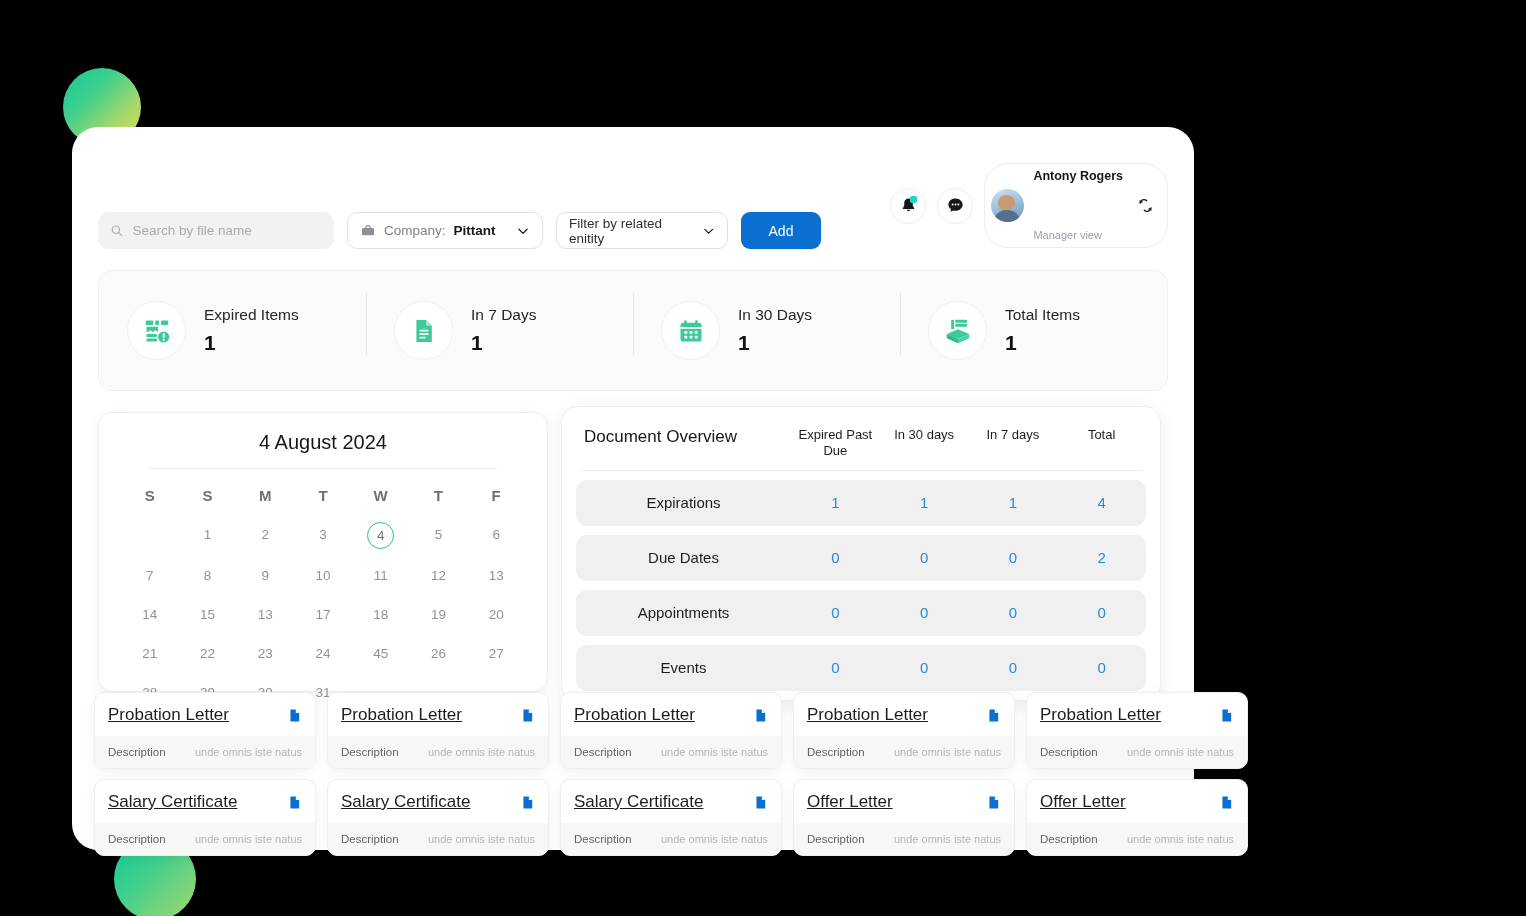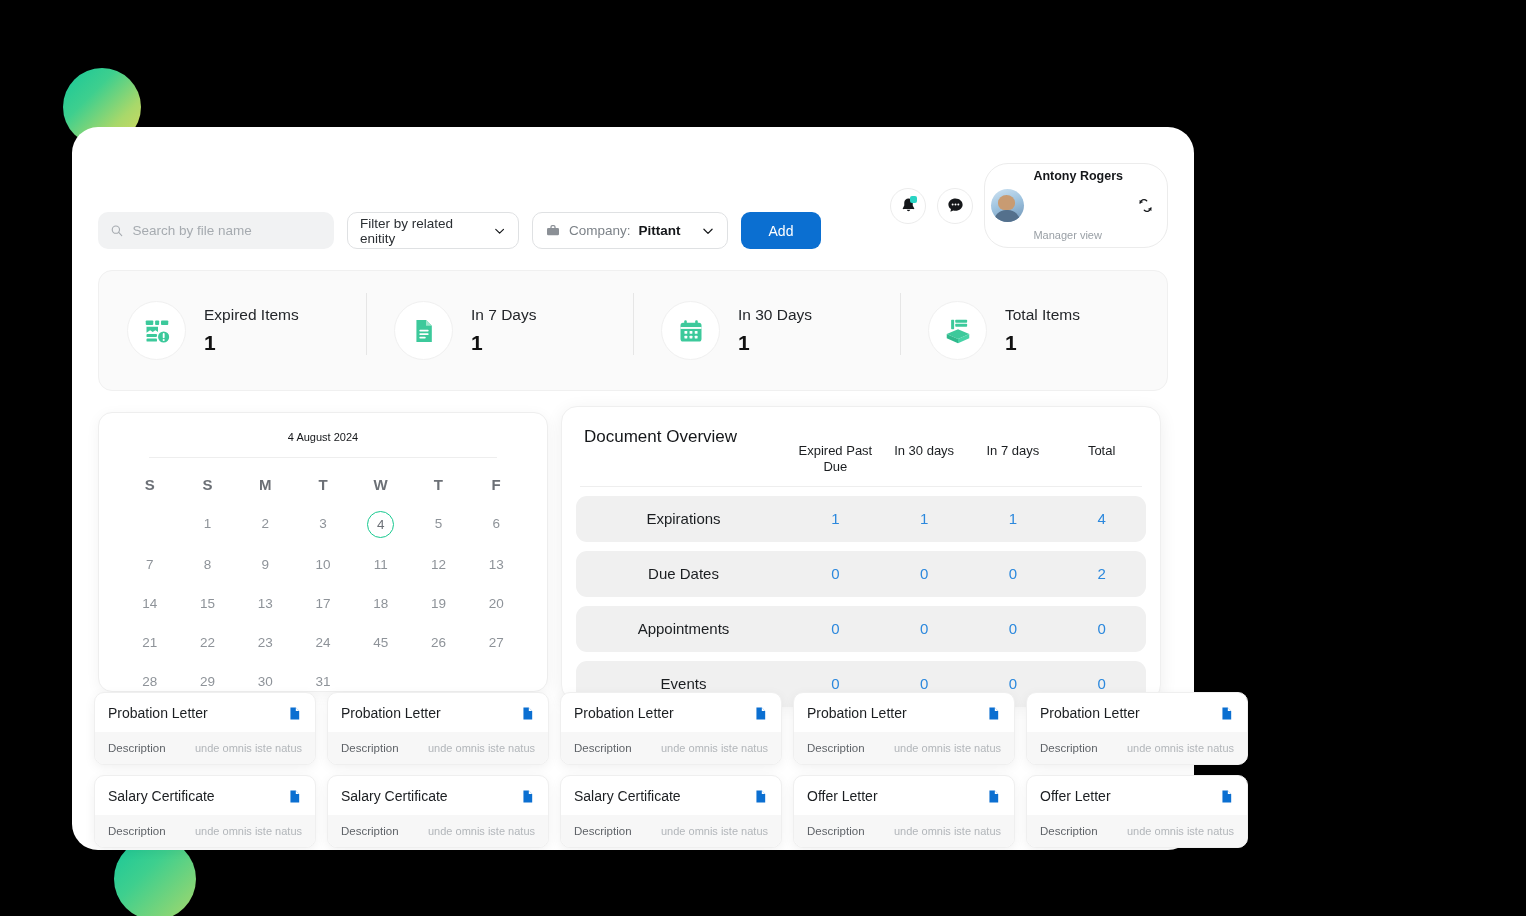--- a/index.html
+++ b/index.html
@@ -137,21 +137,21 @@
   .stat-value { font-size: 21px; font-weight: 700; color: #111; }
 
   
   #calendar {
     position: absolute; left: 26px; top: 285px;
     width: 450px; height: 280px;
     background: #fff; border: 1px solid #eeeeee;
     border-radius: 14px; box-shadow: 0 3px 14px rgba(0,0,0,0.05);
     padding: 18px 22px;
   }
-  #cal-title { text-align: center; font-size: 11px; color: #15171a; }
+  #cal-title { text-align: center; font-size: 20px; color: #15171a; }
   #cal-rule { margin: 14px 28px 0; height: 1px; background: #eeeeee; }
   #cal-grid {
     margin-top: 10px;
     display: grid; grid-template-columns: repeat(7, 1fr);
     row-gap: 6px; text-align: center;
   }
   .dow { font-size: 15px; font-weight: 700; color: #6c7076; padding: 8px 0; }
   .day { font-size: 13.5px; color: #8e9399; padding: 9px 0; cursor: pointer; }
   .day.empty { cursor: default; }
   .day.today {
@@ -171,21 +171,20 @@
     background: #fff; border: 1px solid #efefef;
     border-radius: 16px; box-shadow: 0 4px 18px rgba(0,0,0,0.07);
     padding: 16px 14px 14px 14px;
     z-index: 3;
   }
   #ov-head { display: flex; align-items: flex-start; padding: 4px 0 10px; }
   #ov-title { width: 215px; font-size: 17px; color: #15171a; padding-left: 8px; }
   .ov-col {
     flex: 1; text-align: center; font-size: 13px; color: #1b1e21;
     line-height: 1.25;
-    margin-top: 16px;
   }
   #ov-rule { height: 1px; background: #eeeeee; margin: 0 4px; }
   .ov-row {
     display: flex; align-items: center;
     height: 46px; margin-top: 9px;
     background: #f0f0f0; border-radius: 11px;
   }
   .ov-row-label {
     width: 215px; text-align: center; font-size: 15px; color: #1b1e21;
   }
@@ -201,21 +200,21 @@
   }
   .doc-card {
     background: #fff; border: 1px solid #efefef;
     border-radius: 10px; box-shadow: 0 3px 12px rgba(0,0,0,0.06);
     overflow: hidden; cursor: pointer;
   }
   .doc-top {
     display: flex; align-items: center; justify-content: space-between;
     padding: 12px 13px 11px;
   }
-  .doc-title { font-size: 14px; color: #1b1e21; }
+  .doc-title { font-size: 17px; color: #1b1e21; text-decoration: underline; }
   .doc-body {
     display: flex; align-items: center; justify-content: space-between;
     background: #f7f7f7; padding: 10px 13px;
   }
   .doc-desc-label { font-size: 11.5px; color: #5f6368; }
   .doc-desc-value { font-size: 11px; color: #b2b6ba; }
 </style>
 </head>
 <body>
 
@@ -255,38 +254,38 @@
       </div>
     </div>
 
     <div id="toolbar">
       <div id="search-box">
         <svg width="15" height="15" viewBox="0 0 24 24">
           <circle cx="10.5" cy="10.5" r="6.5" fill="none" stroke="#a6abb0" stroke-width="2"></circle>
           <path d="M15.5 15.5L21 21" stroke="#a6abb0" stroke-width="2" stroke-linecap="round"></path>
         </svg>
         <input id="search-input" type="text" placeholder="Search by file name" value="" style="">
-      </div>
-
-      <div class="select-pill" id="filter-entity">
-        <span>Filter by related enitity</span>
-        <svg width="14" height="14" viewBox="0 0 24 24">
-          <path d="M5 9l7 7 7-7" fill="none" stroke="#15171a" stroke-width="2.1" stroke-linecap="round" stroke-linejoin="round"></path>
-        </svg>
       </div>
 
       <div class="select-pill" id="company-filter">
         <span class="company-left">
           <svg width="16" height="16" viewBox="0 0 24 24">
             <rect x="3" y="7.5" width="18" height="11" rx="2" fill="#8b9096"></rect>
             <path d="M9 7.5V6a2 2 0 0 1 2-2h2a2 2 0 0 1 2 2v1.5" fill="none" stroke="#8b9096" stroke-width="1.9"></path>
           </svg>
           <span class="company-label">Company:</span>
           <span class="company-value">Pittant</span>
         </span>
+        <svg width="14" height="14" viewBox="0 0 24 24">
+          <path d="M5 9l7 7 7-7" fill="none" stroke="#15171a" stroke-width="2.1" stroke-linecap="round" stroke-linejoin="round"></path>
+        </svg>
+      </div>
+
+      <div class="select-pill" id="filter-entity">
+        <span>Filter by related enitity</span>
         <svg width="14" height="14" viewBox="0 0 24 24">
           <path d="M5 9l7 7 7-7" fill="none" stroke="#15171a" stroke-width="2.1" stroke-linecap="round" stroke-linejoin="round"></path>
         </svg>
       </div>
 
       <button id="add-button">Add</button>
     </div>
 
     <div id="stats">
 

